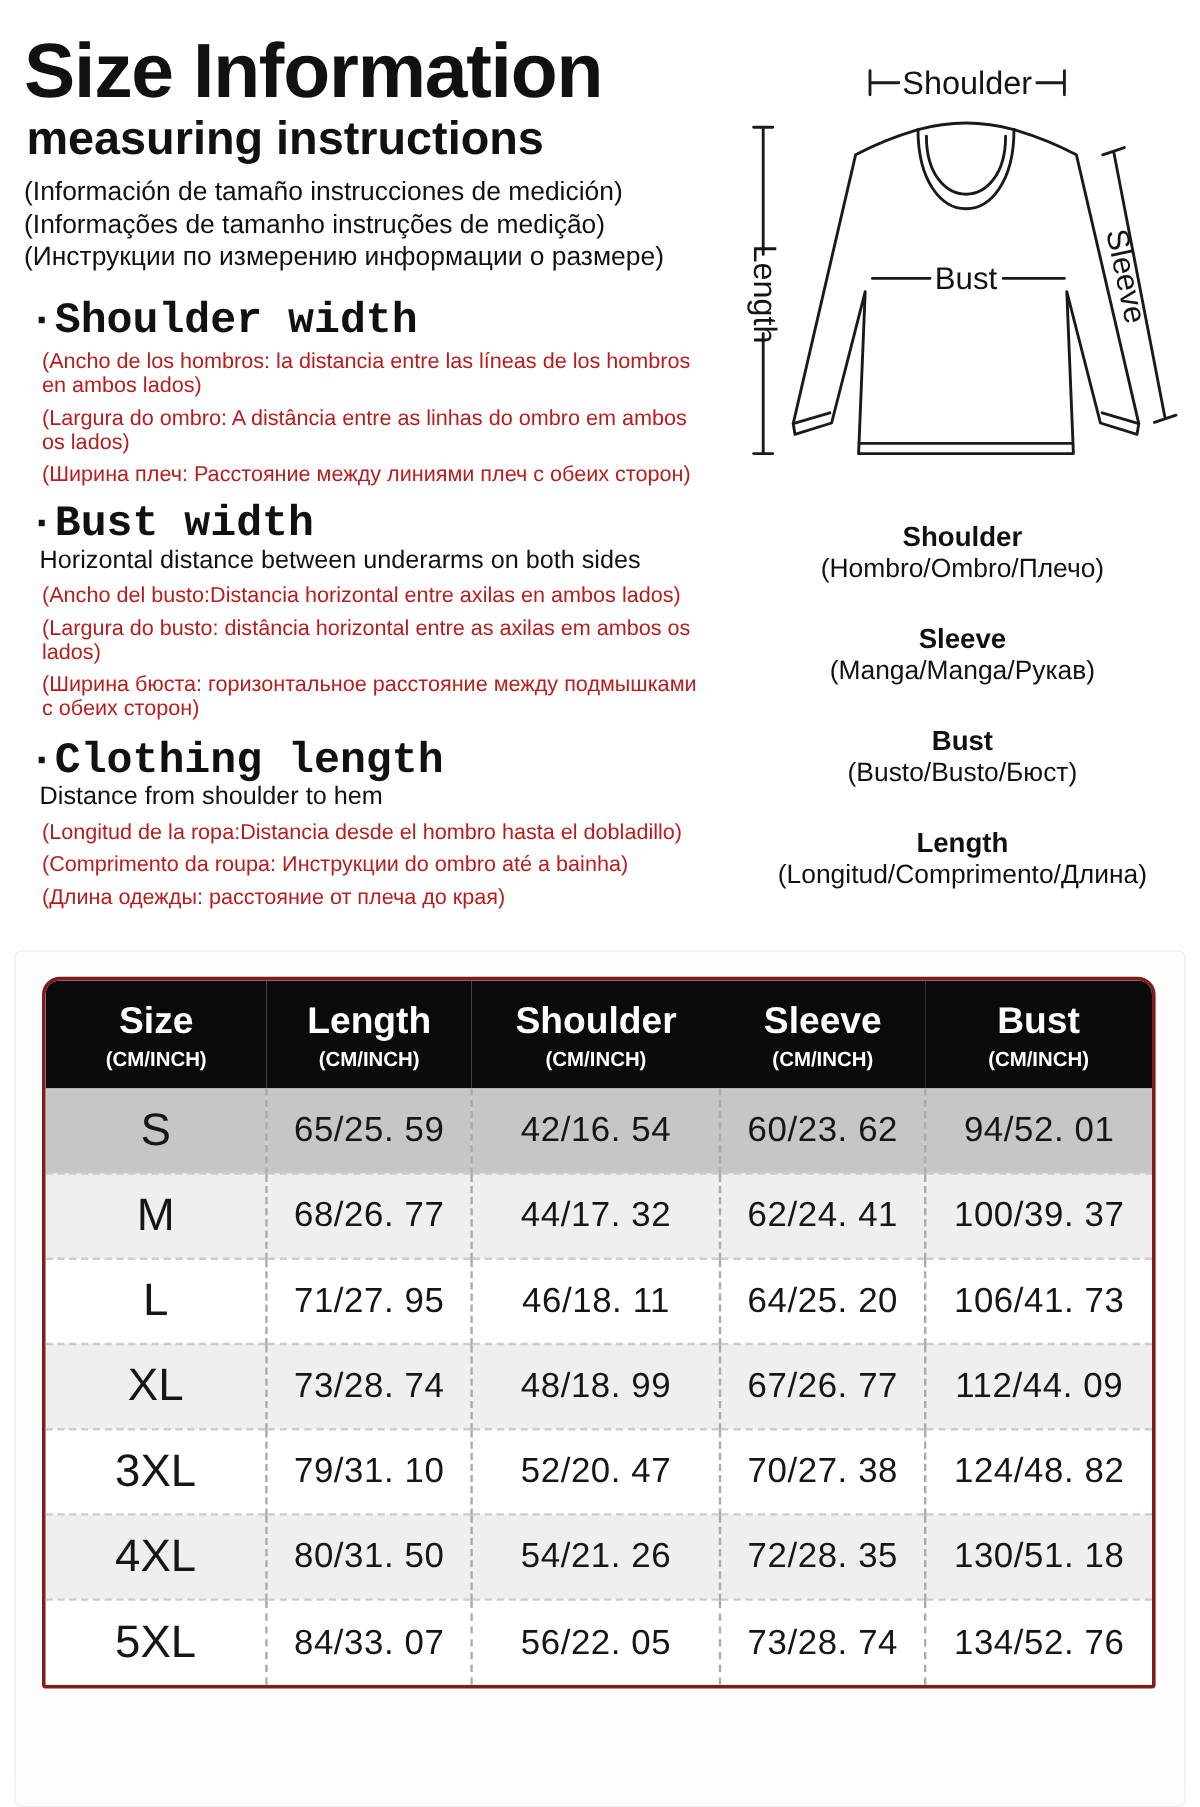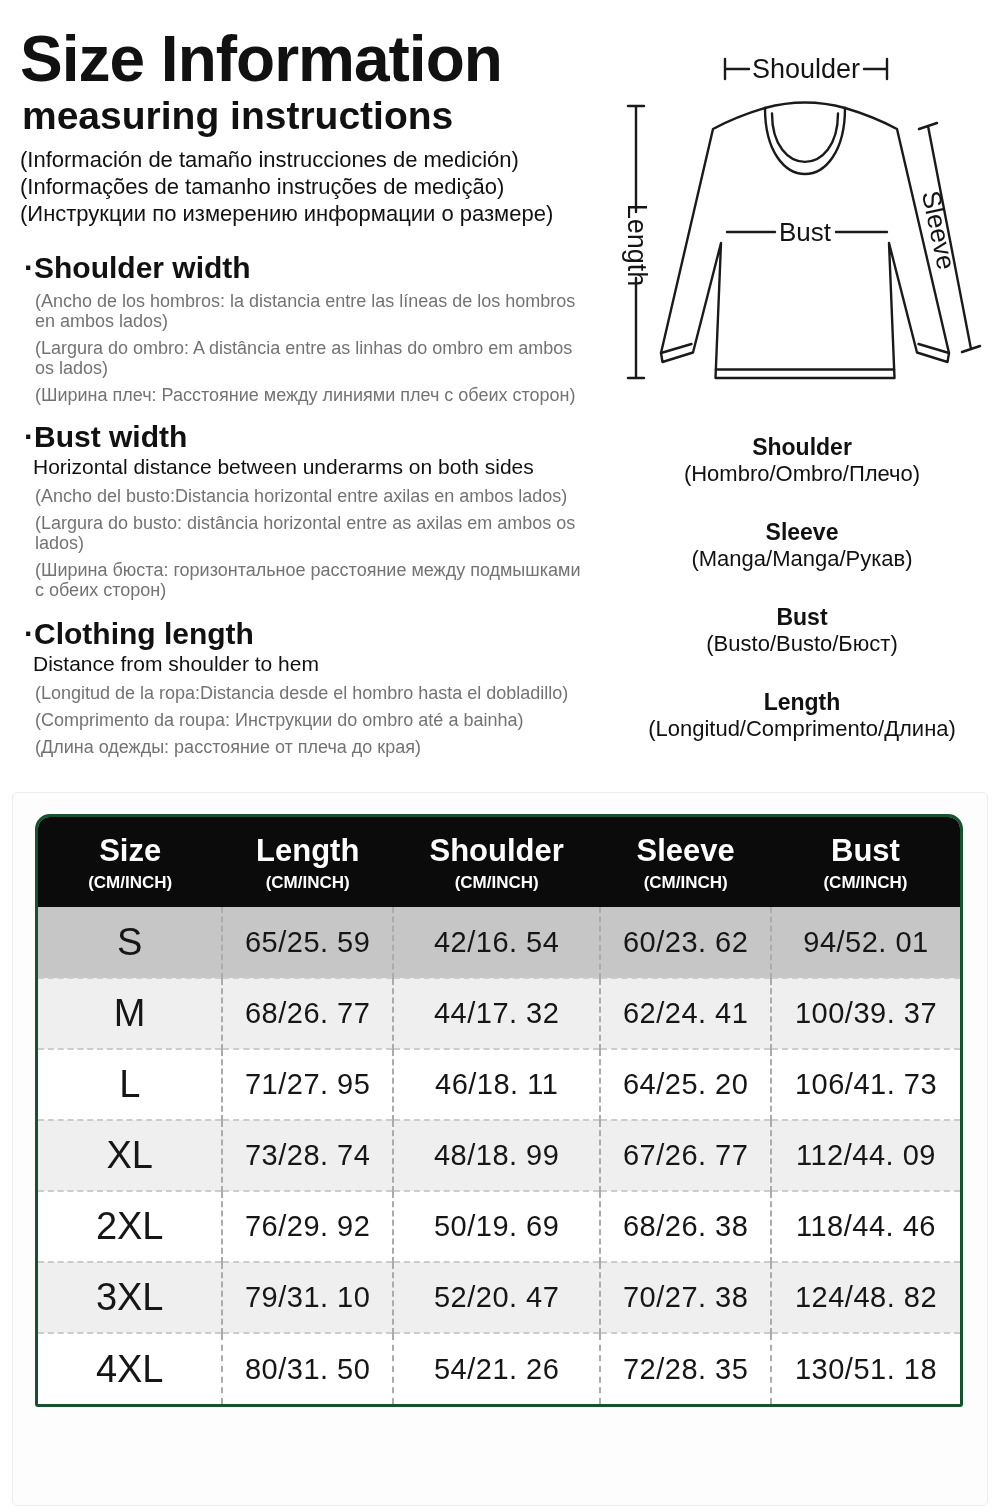--- a/index.html
+++ b/index.html
@@ -12,44 +12,44 @@
   }
 
   
   .left-col { position:absolute; left:20px; top:26px; width:578px; }
   .title { font-size:64px; font-weight:bold; line-height:66px; margin:0; letter-spacing:-1px; }
   .subtitle { font-size:39px; font-weight:bold; line-height:42px; margin:3px 0 0 2px; }
   .intro { margin-top:9px; }
   .intro p { margin:0; font-size:22px; line-height:27px; }
 
   .measure-section { margin-top:24px; }
-  .measure-section h3 { margin:0 0 0 4px; font-size:30px; font-weight:bold; line-height:33px; }
+  .measure-section h3 { margin:0 0 0 4px; font-size:36px; font-weight:bold; line-height:33px;font-family:Liberation Mono, monospace; }
   .desc { margin:2px 0 0 13px; font-size:21px; line-height:24px; white-space:nowrap; }
-  .trans { margin:7px 0 0 15px; font-size:18px; line-height:20px; color:#737373; width:548px; }
+  .trans { margin:7px 0 0 15px; font-size:18px; line-height:20px; color:#b91c1c; width:548px; }
 
   .sec-bust { margin-top:15px; }
   .sec-length { margin-top:17px; }
 
   
   .diagram-svg { position:absolute; left:598px; top:26px; }
   .diagram-svg text { font-family:"Liberation Sans","DejaVu Sans",sans-serif; fill:#141414; }
 
   .legend { position:absolute; left:600px; top:434px; width:404px; text-align:center; }
   .legend-group { margin-bottom:33px; }
   .legend-term { font-size:23px; font-weight:bold; line-height:27px; }
   .legend-translation { font-size:22px; line-height:25px; }
 
   
   .table-card {
     position:absolute; left:12px; top:792px; width:976px; height:714px;
     background:#fdfdfd; border:1px solid #ececec; border-radius:6px;
   }
   .table-wrap {
     position:absolute; left:22px; top:21px; width:928px;
-    border:3px solid #14532d; border-radius:15px 15px 3px 3px;
+    border:3px solid #7f1d1d; border-radius:15px 15px 3px 3px;
     overflow:hidden; background:#fff;
   }
   table { width:100%; border-collapse:collapse; table-layout:fixed; }
   thead th { background:#0b0b0b; color:#fff; padding:17px 0 15px 0; }
   .th-label { display:block; font-size:31px; font-weight:bold; line-height:34px; }
   .th-unit  { display:block; font-size:17px; font-weight:bold; line-height:18px; margin-top:6px;text-align:center; }
   tbody tr { background:#ffffff; }
   tbody tr:nth-child(even) { background:#efefef; }
   tbody tr:first-child { background:#c6c6c6; }
   tbody td {
@@ -208,36 +208,36 @@
             <td>106/41. 73</td>
           </tr>
           <tr>
             <td class="size-col">XL</td>
             <td>73/28. 74</td>
             <td>48/18. 99</td>
             <td>67/26. 77</td>
             <td>112/44. 09</td>
           </tr>
           <tr>
-            <td class="size-col">2XL</td>
-            <td>76/29. 92</td>
-            <td>50/19. 69</td>
-            <td>68/26. 38</td>
-            <td>118/44. 46</td>
-          </tr>
-          <tr>
             <td class="size-col">3XL</td>
             <td>79/31. 10</td>
             <td>52/20. 47</td>
             <td>70/27. 38</td>
             <td>124/48. 82</td>
           </tr>
           <tr>
             <td class="size-col">4XL</td>
             <td>80/31. 50</td>
             <td>54/21. 26</td>
             <td>72/28. 35</td>
             <td>130/51. 18</td>
           </tr>
+          <tr>
+            <td class="size-col">5XL</td>
+            <td>84/33. 07</td>
+            <td>56/22. 05</td>
+            <td>73/28. 74</td>
+            <td>134/52. 76</td>
+          </tr>
         </tbody>
     </table>
   </div>
 </div>
 
 </body></html>

